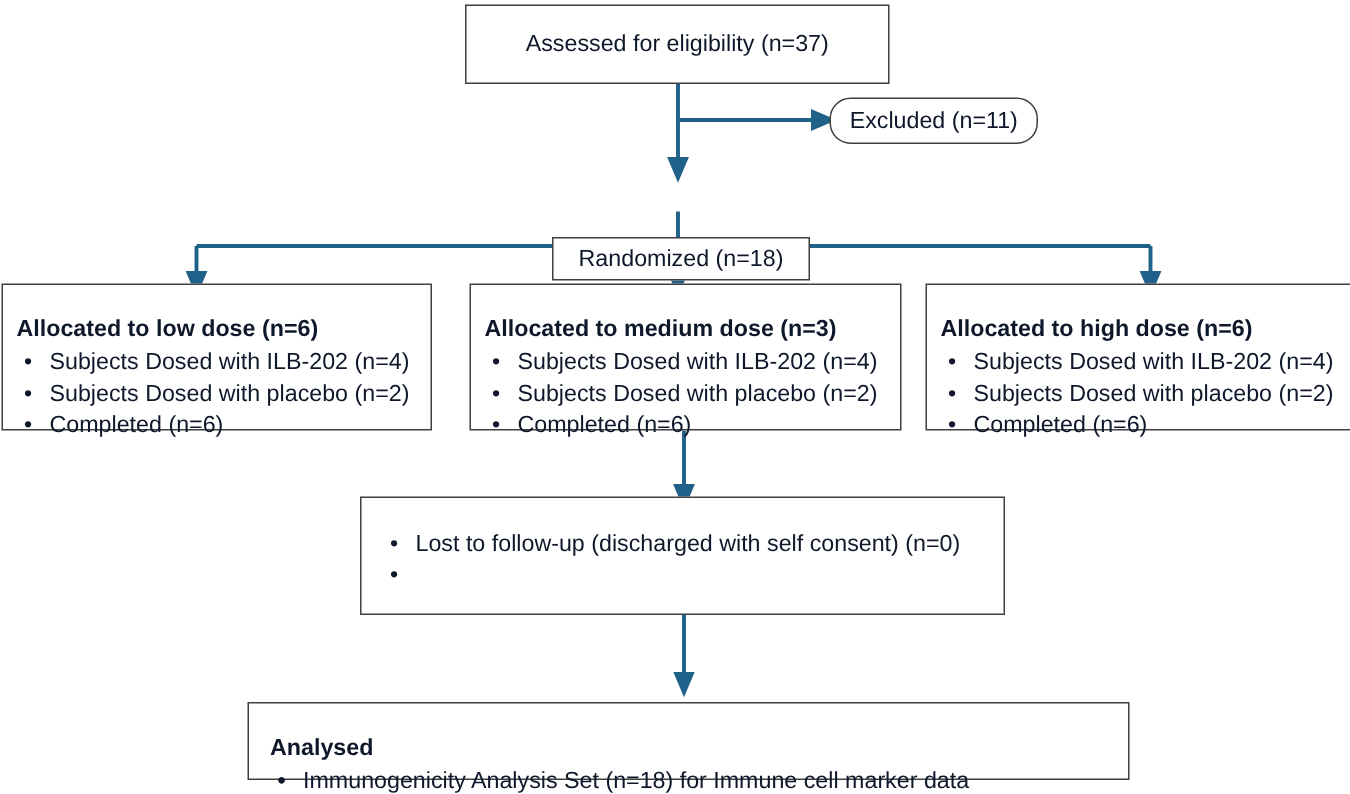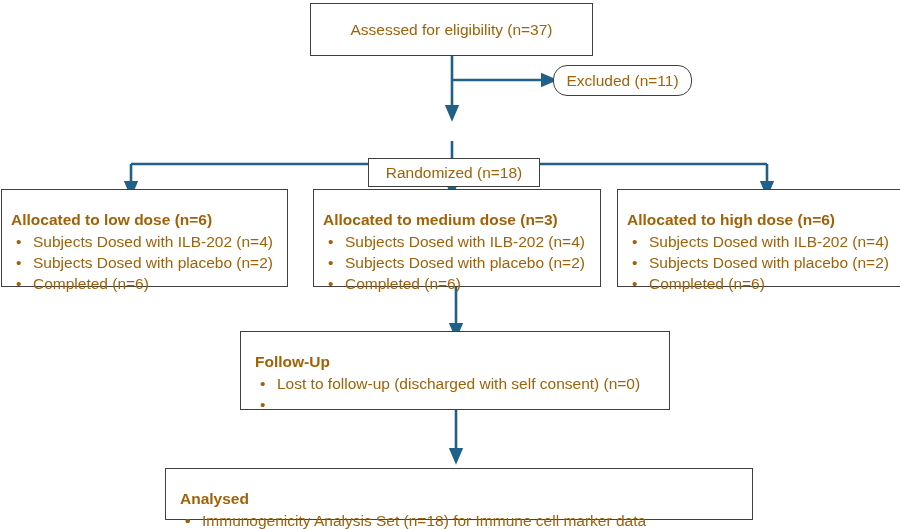--- a/index.html
+++ b/index.html
@@ -21,21 +21,21 @@
     top: 0;
     width: 900px;
     height: 529px;
     pointer-events: none;
   }
   .node {
     position: absolute;
     box-sizing: border-box;
     border: 1.6px solid #3f3f3f;
     background: #ffffff;
-    color: #a16207;
+    color: #0f172a;
   }
   .node-center {
     display: flex;
     flex-direction: column;
     align-items: center;
     justify-content: center;
   }
   .line {
     font-size: 15.5px;
     line-height: 19px;
@@ -160,21 +160,20 @@
         <span>Subjects Dosed with placebo (n=2)</span>
       </li>
       <li>
         <span class="bullet-dot">•</span>
         <span>Completed (n=6)</span>
       </li>
     </ul>
   </div>
 
   <div class="node node-list" style="left:240px; top:331px; width:430px; height:79px; padding-left:14px;">
-    <div class="node-title">Follow-Up</div>
     <ul class="bullets">
       <li>
         <span class="bullet-dot">•</span>
         <span>Lost to follow-up (discharged with self consent) (n=0)</span>
       </li>
       <li>
         <span class="bullet-dot">•</span>
       </li>
     </ul>
   </div>

